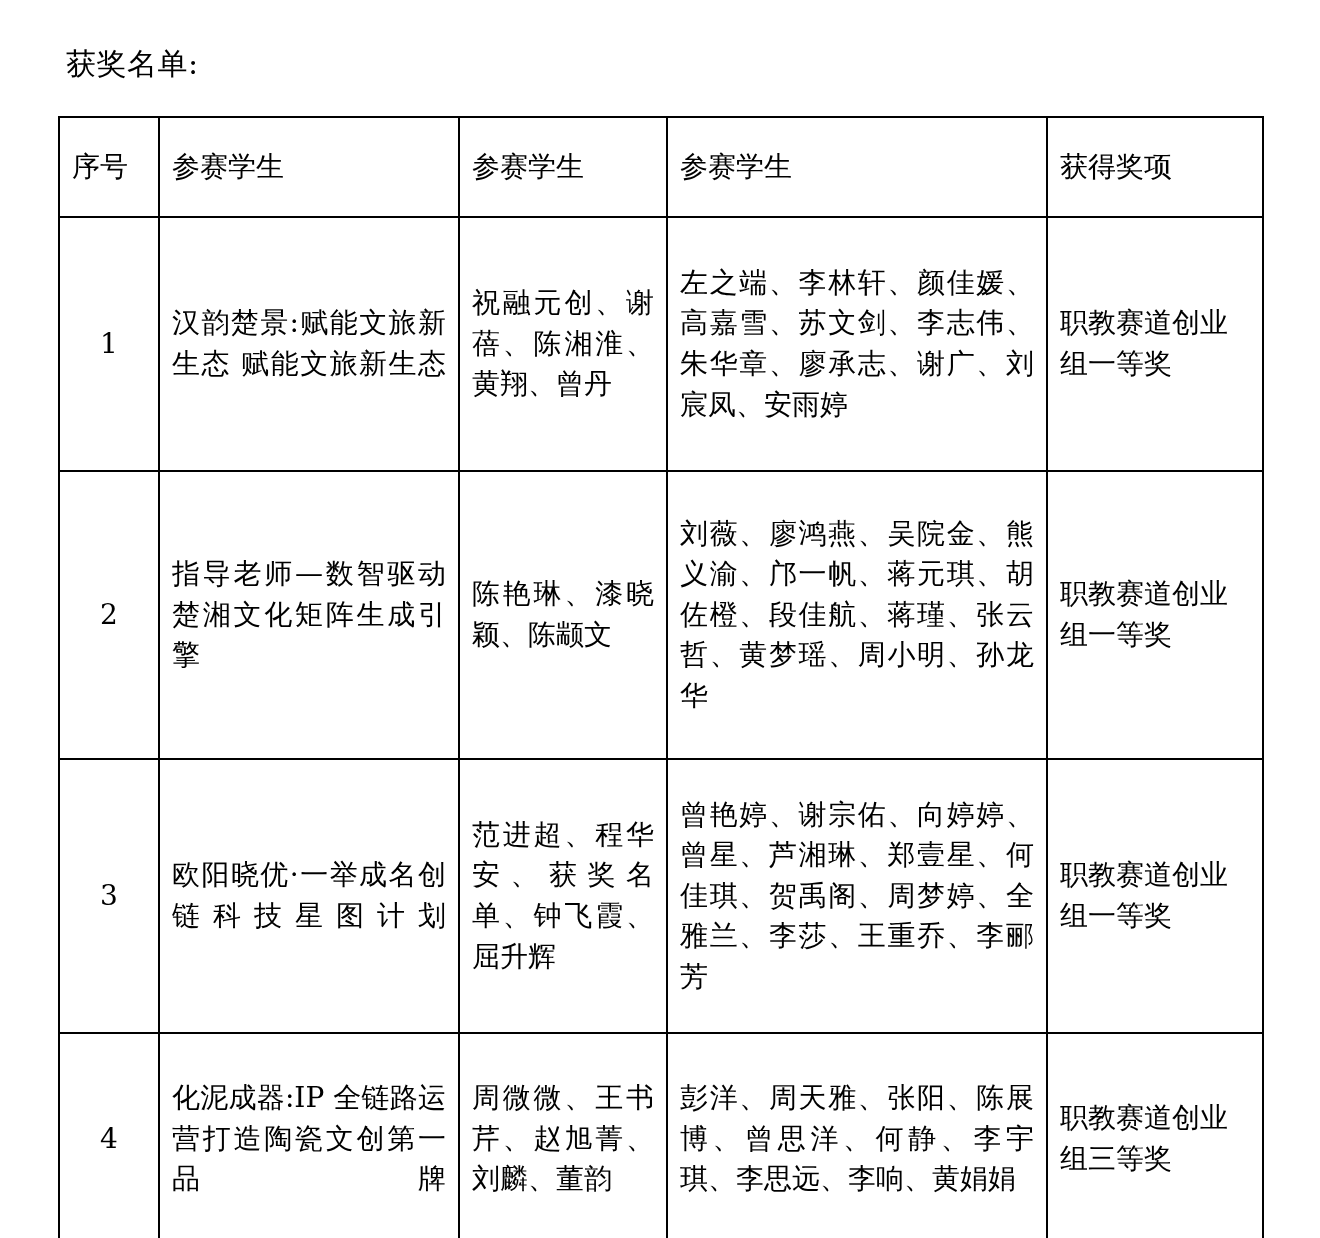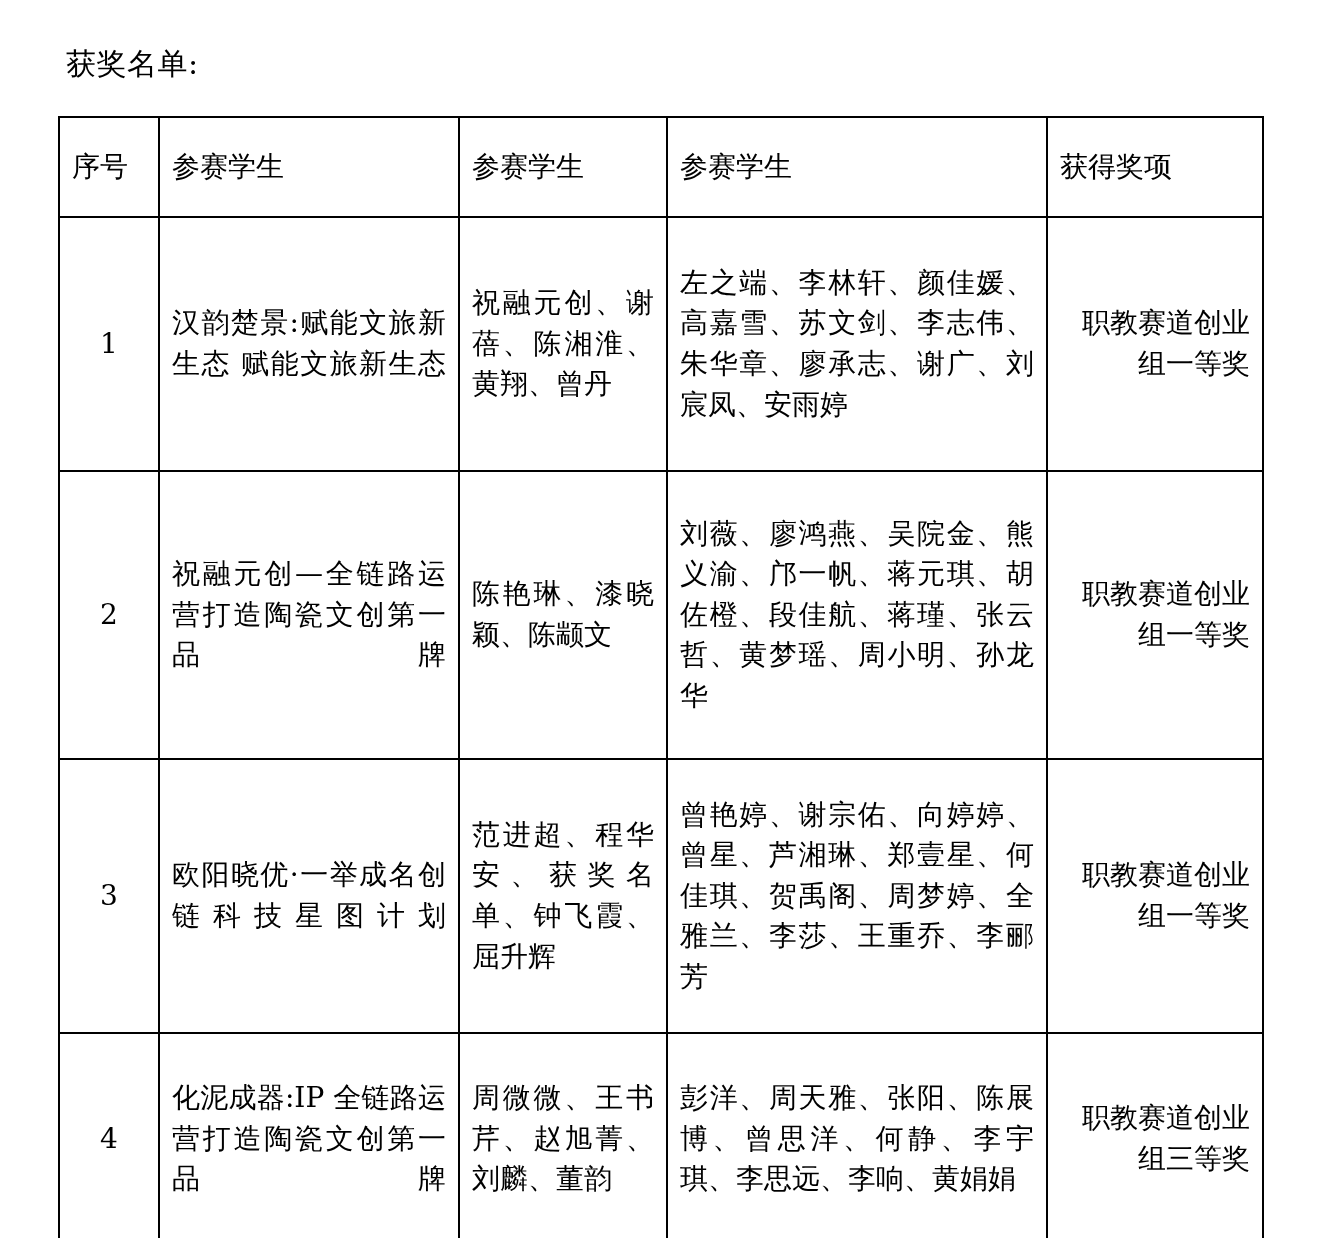--- a/index.html
+++ b/index.html
@@ -76,21 +76,21 @@
     padding-left: 14px;
     padding-right: 10px;
   }
   .cell-stud {
     text-align: justify;
     text-align-last: left;
     padding-left: 14px;
     padding-right: 10px;
   }
   .cell-award {
-    text-align: right;
+    text-align: left;
     padding-left: 8px;
     padding-right: 8px;
   }
   .r1 td { height: 232px; }
   .r2 td { height: 266px; }
   .r3 td { height: 252px; }
   .r4 td { height: 190px; }
 </style>
 </head>
 <body>
@@ -120,21 +120,21 @@
       <tbody>
         <tr class="r1">
           <td class="cell-no">1</td>
           <td class="cell-proj">汉韵楚景:赋能文旅新生态 赋能文旅新生态</td>
           <td class="cell-teach">祝融元创、谢蓓、陈湘淮、黄翔、曾丹</td>
           <td class="cell-stud">左之端、李林轩、颜佳媛、高嘉雪、苏文剑、李志伟、朱华章、廖承志、谢广、刘宸凤、安雨婷</td>
           <td class="cell-award">职教赛道创业组一等奖</td>
         </tr>
         <tr class="r2">
           <td class="cell-no">2</td>
-          <td class="cell-proj">祝融元创—全链路运营打造陶瓷文创第一品牌</td>
+          <td class="cell-proj">指导老师—数智驱动楚湘文化矩阵生成引擎</td>
           <td class="cell-teach">陈艳琳、漆晓颖、陈颛文</td>
           <td class="cell-stud">刘薇、廖鸿燕、吴院金、熊义渝、邝一帆、蒋元琪、胡佐橙、段佳航、蒋瑾、张云哲、黄梦瑶、周小明、孙龙华</td>
           <td class="cell-award">职教赛道创业组一等奖</td>
         </tr>
         <tr class="r3">
           <td class="cell-no">3</td>
           <td class="cell-proj">欧阳晓优·一举成名创链科技星图计划</td>
           <td class="cell-teach">范进超、程华安、获奖名单、钟飞霞、屈升辉</td>
           <td class="cell-stud">曾艳婷、谢宗佑、向婷婷、曾星、芦湘琳、郑壹星、何佳琪、贺禹阁、周梦婷、全雅兰、李莎、王重乔、李郦芳</td>
           <td class="cell-award">职教赛道创业组一等奖</td>

